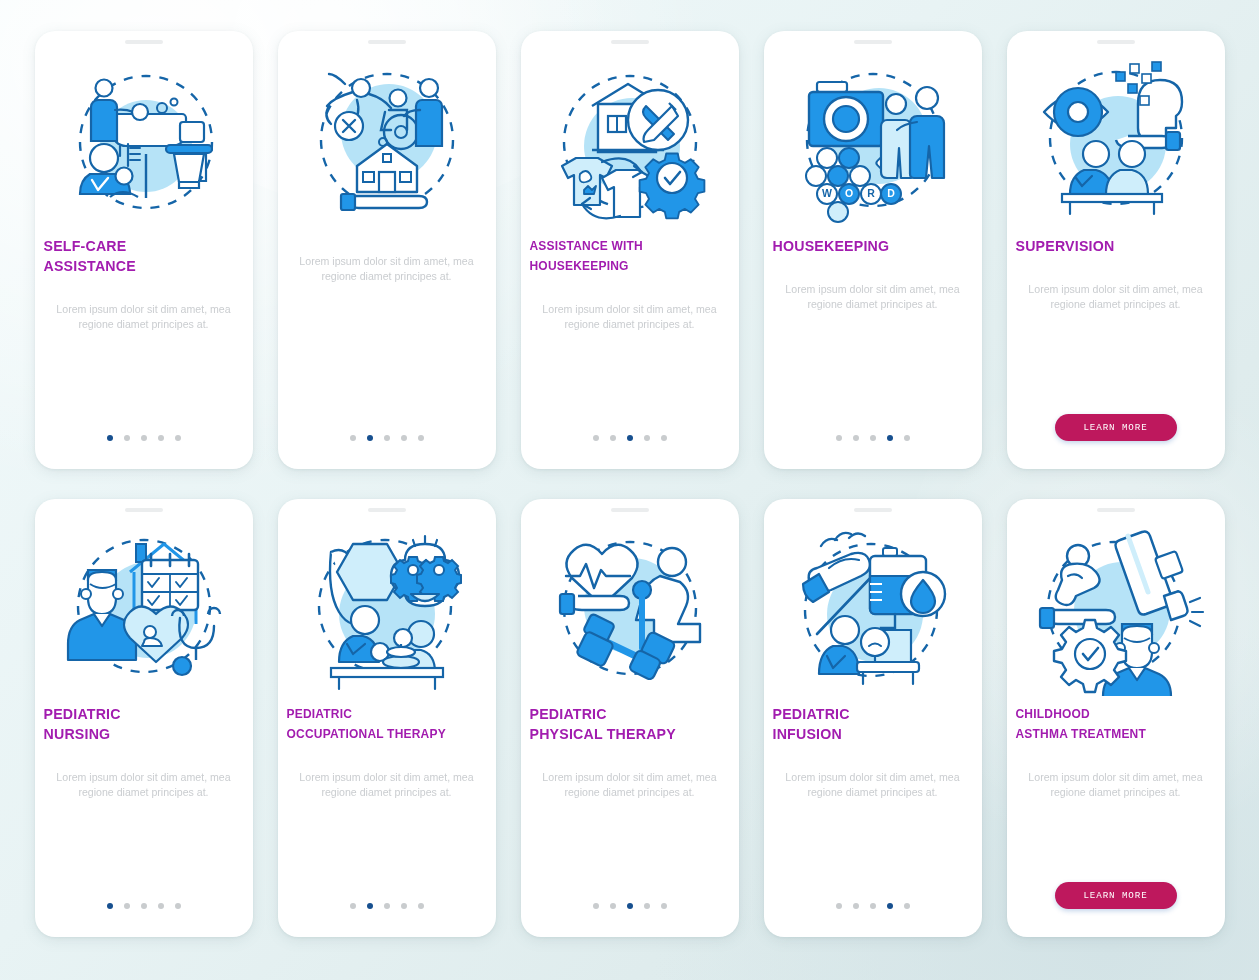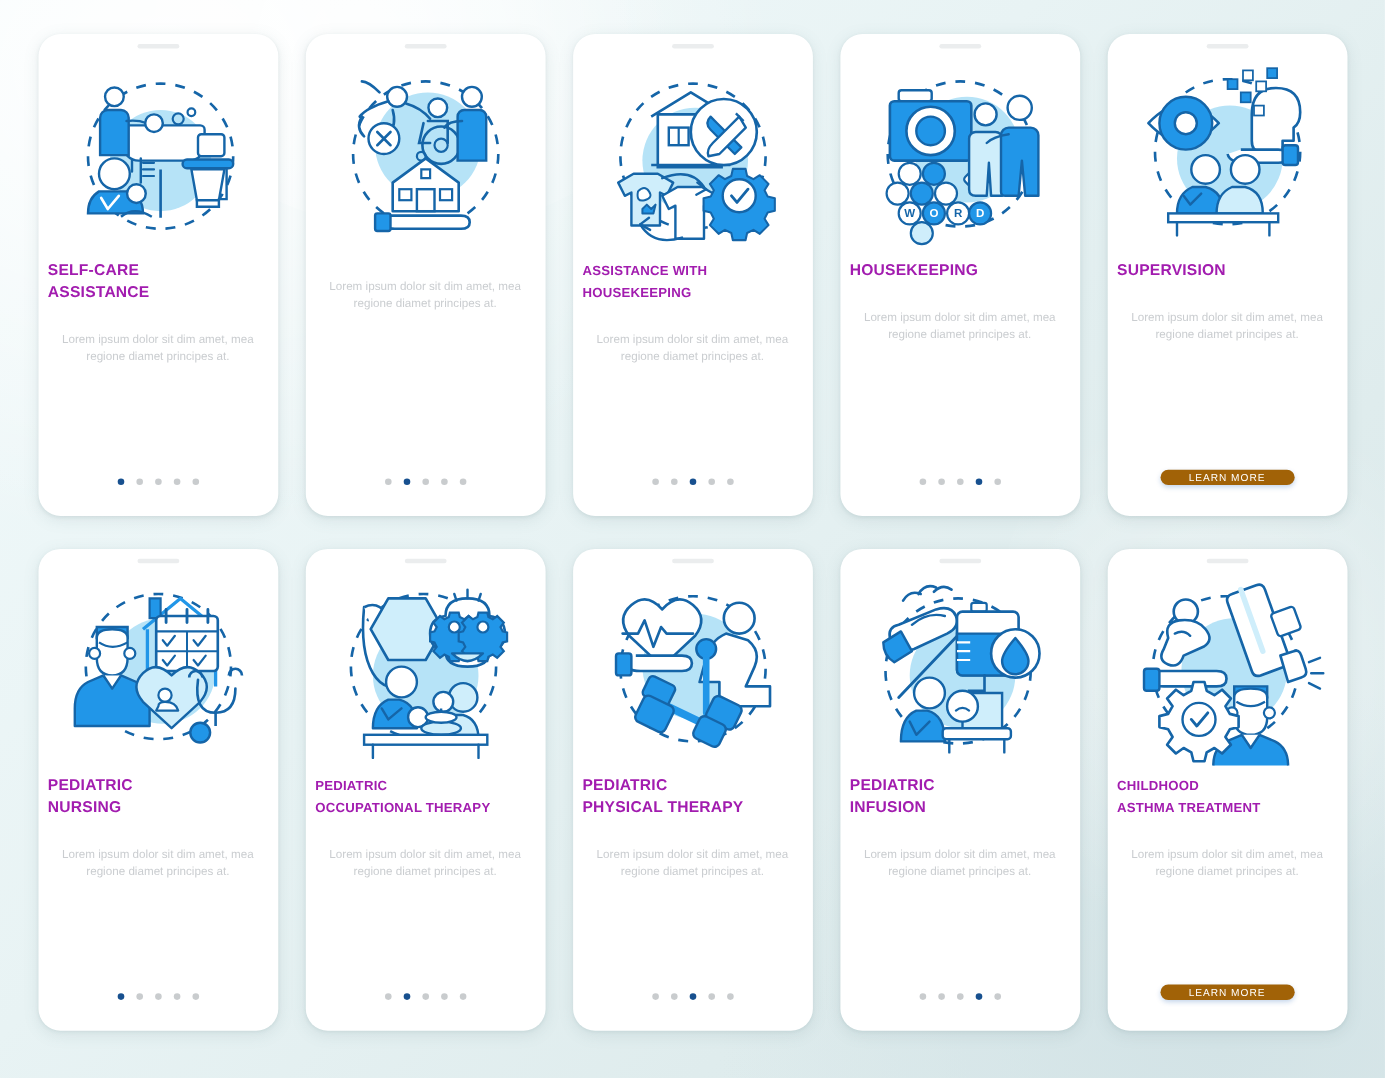--- a/index.html
+++ b/index.html
@@ -91,29 +91,29 @@
     margin-top: auto;
     margin-bottom: 28px;
     flex: none;
     display: flex; align-items: center; justify-content: center;
   }
   .dots { display: flex; gap: 11px; align-items: center; }
   .dot { width: 6px; height: 6px; border-radius: 50%; background: #c9ccce; }
   .dot.active { background: #17508f; }
 
   .learn-more {
-    background: #a16207;
+    background: #be185d;
     color: #ffffff;
     border: none;
     border-radius: 16px;
-    width: 122px; height: 14px;
+    width: 122px; height: 27px;
     font-size: 9.2px;
     font-weight: normal;
     letter-spacing: .9px;
-    font-family: Liberation Sans, sans-serif;
+    font-family: Liberation Mono, monospace;
     cursor: pointer;
     box-shadow: 0 2px 5px rgba(19,89,176,.25);
   }
 </style>
 </head>
 <body>
 
 <div class="board">
   <div class="bg-blob-a"></div>
   <div class="bg-blob-b"></div>

